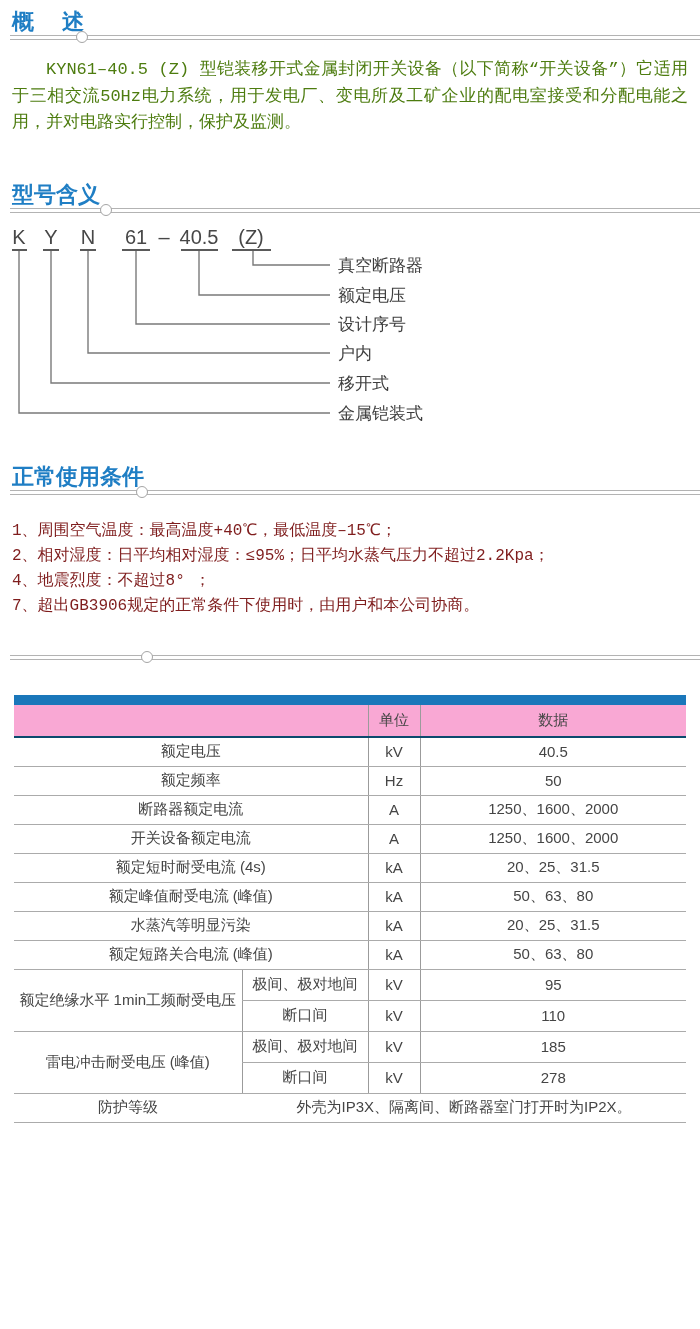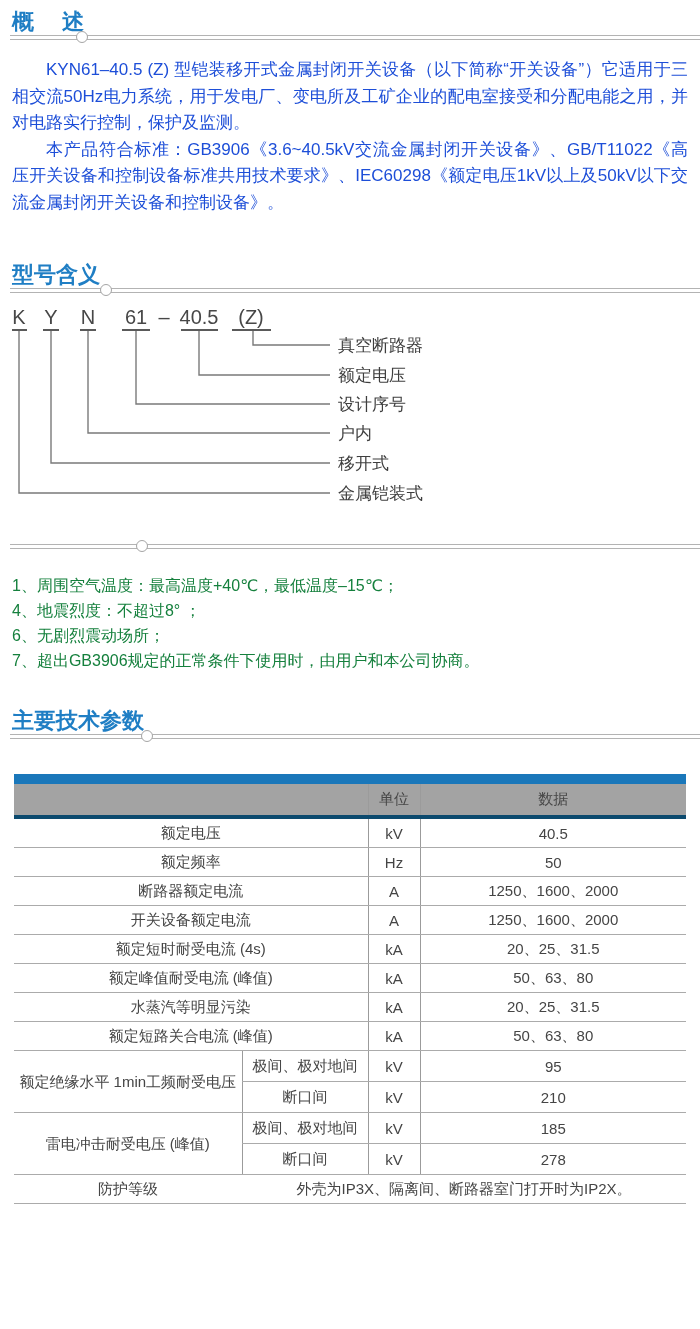--- a/index.html
+++ b/index.html
@@ -20,66 +20,65 @@
   }
   .sec-rule .dot {
     position:absolute; top:-5px; width:10px; height:10px;
     background:#ffffff; border:1px solid #a5a5a5; border-radius:50%;
     display:block;
   }
   
   .overview-text { margin:17px 12px 0 12px; }
   .overview-text p {
     margin:0; font-size:17px; line-height:26.6px; text-indent:2em;
-    color:#1d4ed8; text-align:justify;
+    color:#4d7c0f; text-align:justify;font-family:Liberation Mono, monospace;
   }
   
   .diagram { position:relative; width:700px; height:212px; margin-top:5px; }
   .diagram svg { position:absolute; left:0; top:0; }
   .diagram text { fill:#474747; }
   .diagram .sym { font-size:20px; }
   .diagram .lbl { font-size:17px; fill:#3e3e3e; }
   .diagram line { stroke:#5a5a5a; stroke-width:2; }
   .diagram polyline { stroke:#7a7a7a; stroke-width:1.4; fill:none; }
   
   .cond-list { margin:24px 12px 0 12px; }
-  .cond-line { font-size:16px; line-height:25.2px; color:#15803d; }
+  .cond-line { font-size:16px; line-height:25.2px; color:#7f1d1d;font-family:Liberation Mono, monospace; }
   .cond-line.indent { padding-left:106px; }
   
   .table-wrap { margin:35px 0 0 14px; width:672px; }
   .blue-bar { height:10px; background:#1a77ba; }
   table.params {
     width:672px; border-collapse:collapse; table-layout:fixed;
     font-size:15px; color:#454545;
   }
   table.params th, table.params td {
     padding:0; font-weight:normal; border-bottom:1px solid #ababab;
     overflow:hidden; white-space:nowrap;
   }
   table.params thead th {
-    background:#a3a3a3; height:31px; text-align:center;
-    border-bottom:4px solid #0c4a6e; color:#474747;
+    background:#f9a8d4; height:31px; text-align:center;
+    border-bottom:2px solid #0c4a6e; color:#474747;
   }
   table.params tbody td { height:28px; text-align:center; }
   td.param, th.param { text-align:left; padding-left:30px; }
   .vline { border-left:1px solid #9b9b9b; }
   td.group-param { text-align:center; padding:0 4px; white-space:normal; line-height:18px; }
   td.footer-val { text-align:center; }
 </style>
 </head>
 <body>
 
 <div class="sec" style="padding-top:9px">
   <h2 class="sec-title spaced">概 述</h2>
   <div class="sec-rule">
     <i class="dot" style="left:66px"></i>
   </div>
   <div class="overview-text">
     <p>KYN61–40.5 (Z) 型铠装移开式金属封闭开关设备（以下简称“开关设备”）它适用于三相交流50Hz电力系统，用于发电厂、变电所及工矿企业的配电室接受和分配电能之用，并对电路实行控制，保护及监测。</p>
-    <p>本产品符合标准：GB3906《3.6~40.5kV交流金属封闭开关设备》、GB/T11022《高压开关设备和控制设备标准共用技术要求》、IEC60298《额定电压1kV以上及50kV以下交流金属封闭开关设备和控制设备》。</p>
   </div>
 </div>
 
 <div class="sec" style="margin-top:45px">
   <h2 class="sec-title">型号含义</h2>
   <div class="sec-rule">
     <i class="dot" style="left:90px"></i>
   </div>
   <div class="diagram">
     <svg width="700" height="212" viewBox="0 0 700 212">
@@ -110,33 +109,33 @@
       <text class="lbl" x="338" y="83">额定电压</text>
       <text class="lbl" x="338" y="112">设计序号</text>
       <text class="lbl" x="338" y="141">户内</text>
       <text class="lbl" x="338" y="171">移开式</text>
       <text class="lbl" x="338" y="201">金属铠装式</text>
     </svg>
   </div>
 </div>
 
 <div class="sec" style="margin-top:34px">
+  <h2 class="sec-title">正常使用条件</h2>
   <div class="sec-rule">
     <i class="dot" style="left:126px"></i>
   </div>
   <div class="cond-list">
     <div class="cond-line">1、周围空气温度：最高温度+40℃，最低温度–15℃；</div>
+    <div class="cond-line">2、相对湿度：日平均相对湿度：≤95%；日平均水蒸气压力不超过2.2Kpa；</div>
     <div class="cond-line">4、地震烈度：不超过8° ；</div>
-    <div class="cond-line">6、无剧烈震动场所；</div>
     <div class="cond-line">7、超出GB3906规定的正常条件下使用时，由用户和本公司协商。</div>
   </div>
 </div>
 
 <div class="sec" style="margin-top:35px">
-  <h2 class="sec-title">主要技术参数</h2>
   <div class="sec-rule">
     <i class="dot" style="left:131px"></i>
   </div>
 
   <div class="table-wrap">
     <div class="blue-bar"></div>
     <table class="params">
       <colgroup>
           <col style="width:228px">
           <col style="width:126px">
@@ -194,21 +193,21 @@
 
         <tr style="height:31px">
           <td class="group-param" rowspan="2">额定绝缘水平 1min工频耐受电压</td>
           <td class="vline">极间、极对地间</td>
           <td class="vline">kV</td>
           <td class="vline">95</td>
         </tr>
         <tr style="height:31px">
           <td class="vline">断口间</td>
           <td class="vline">kV</td>
-          <td class="vline">210</td>
+          <td class="vline">110</td>
         </tr>
         <tr style="height:31px">
           <td class="group-param" rowspan="2">雷电冲击耐受电压 (峰值)</td>
           <td class="vline">极间、极对地间</td>
           <td class="vline">kV</td>
           <td class="vline">185</td>
         </tr>
         <tr style="height:31px">
           <td class="vline">断口间</td>
           <td class="vline">kV</td>

